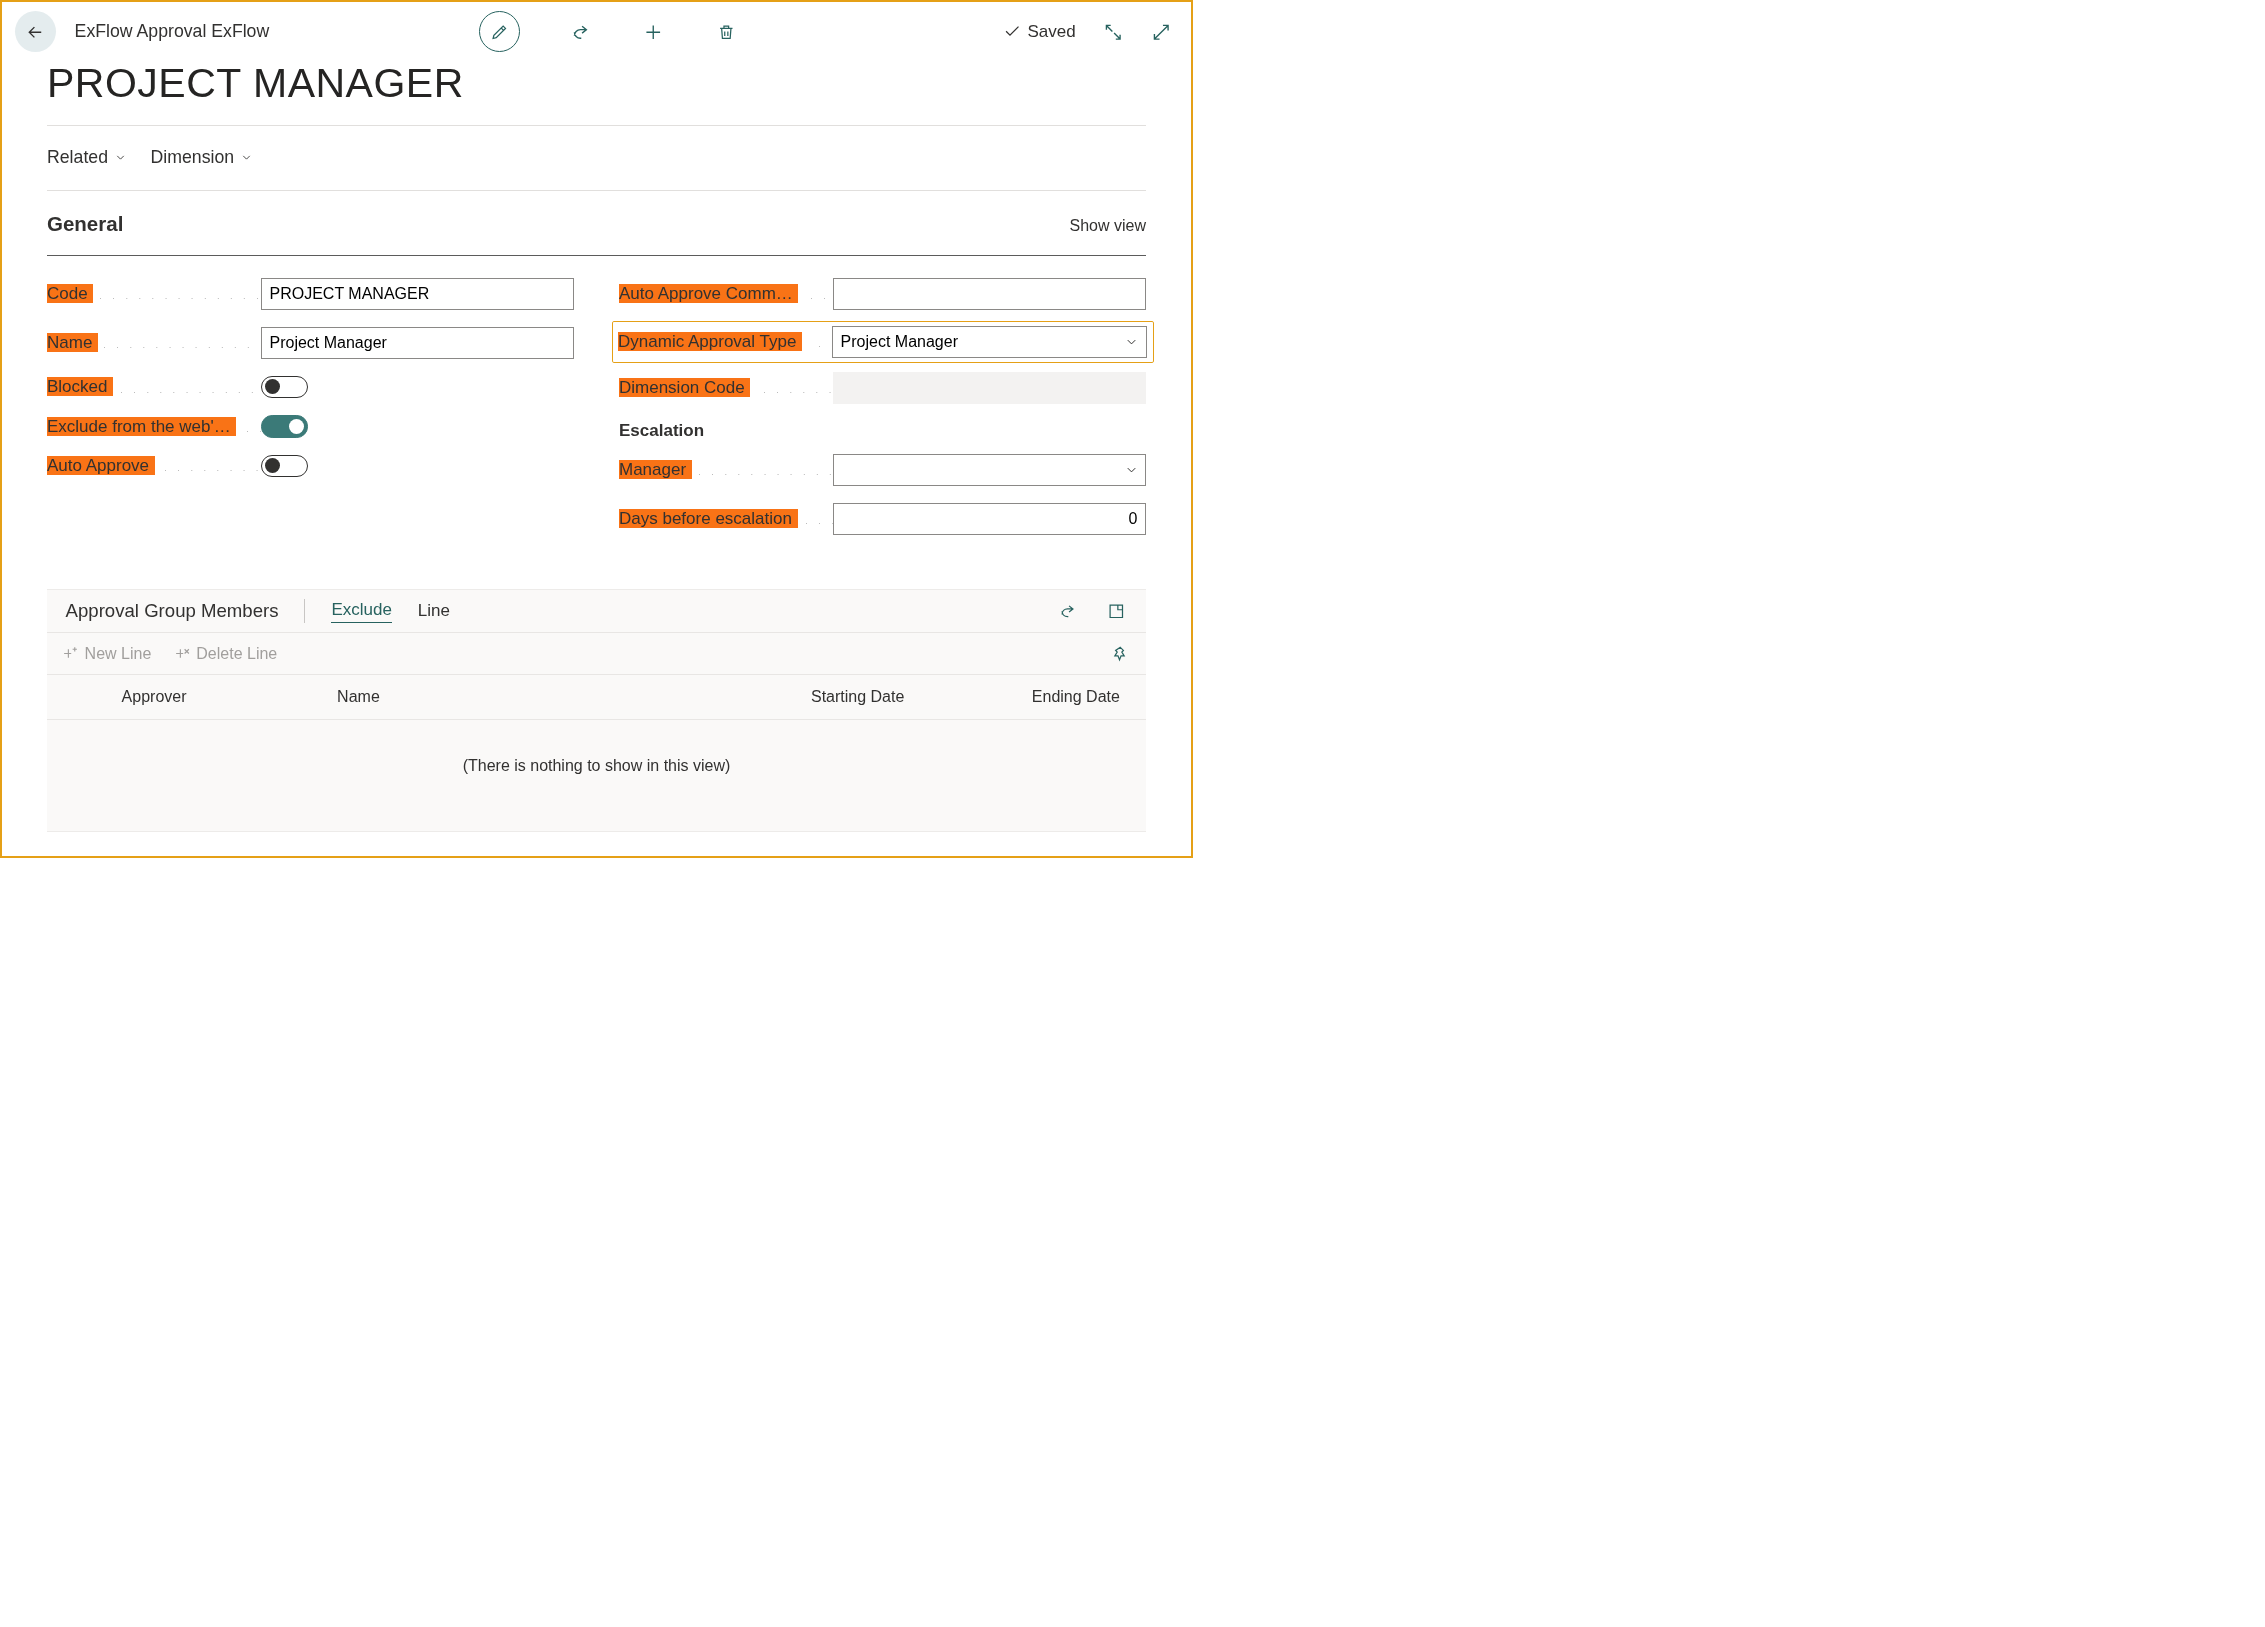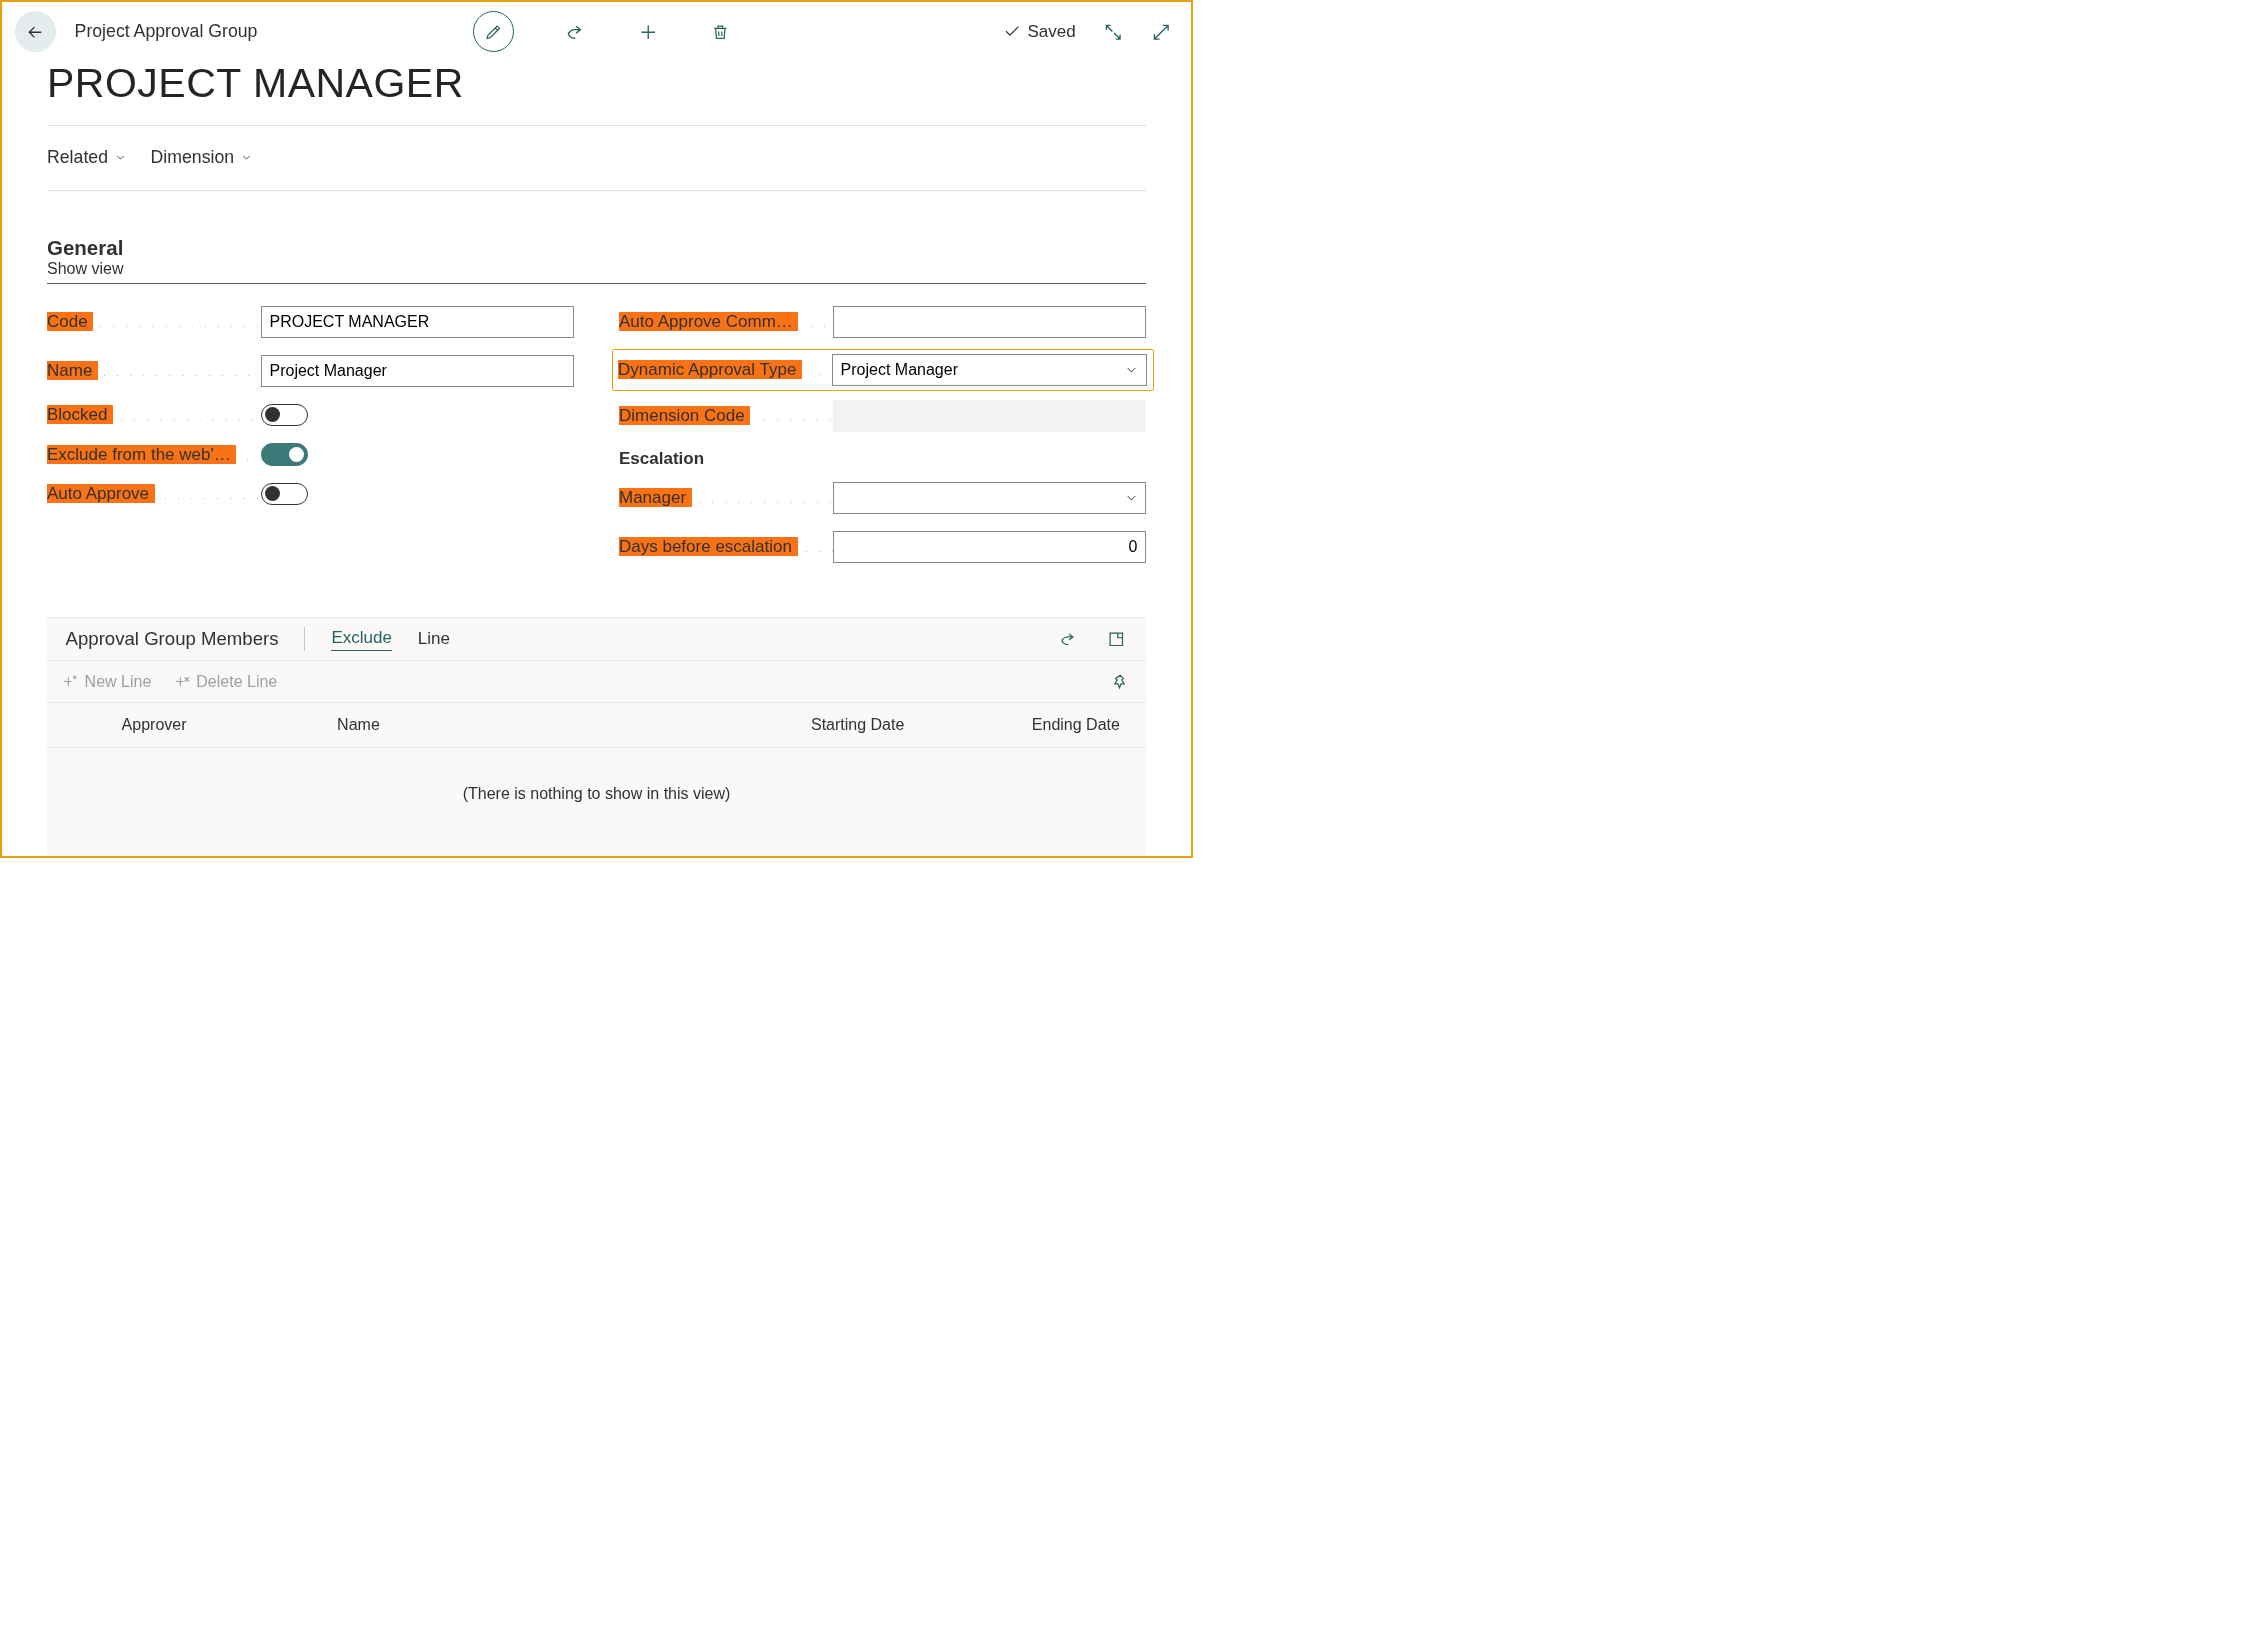--- a/index.html
+++ b/index.html
@@ -95,23 +95,21 @@
     width: 13px; height: 13px;
   }
 
   
   .section-wrap { padding: 0 45px; margin-top: 13px; }
   .section-header {
     display: flex;
     justify-content: space-between;
     align-items: baseline;
     border-bottom: 1.9px solid #5b5b5b;
-    padding-bottom: 5px;
-    margin-top: 24px;
-    flex-direction: column;
+    padding-bottom: 19px;
   }
   .section-title { font-size: 20.5px; font-weight: 700; }
   .show-more { font-size: 16px; color: #323130; cursor: pointer; }
 
   .general-grid {
     display: grid;
     grid-template-columns: 1fr 1fr;
     column-gap: 45px;
     margin-top: 22.4px;
   }
@@ -269,21 +267,21 @@
 </style>
 </head>
 <body>
 
 <div class="top-bar">
   <div class="back-circle">
     <svg class="stroke" width="20.5" height="20.5" viewBox="0 0 24 24">
         <path d="M19 12H5M11 6l-6 6 6 6"></path>
       </svg>
   </div>
-  <div class="breadcrumb-text">Project Approval Group</div>
+  <div class="breadcrumb-text">ExFlow Approval ExFlow</div>
 
   <div class="action-bar-center">
     <div class="edit-circle">
       <svg class="stroke-teal" width="18.6" height="18.6" viewBox="0 0 24 24">
           <path d="M4 20l4-1L20 7l-3-3L5 16l-1 4zM14 6l4 4"></path>
         </svg>
     </div>
     <div class="icon-btn">
       <svg class="stroke-teal" width="20.5" height="20.5" viewBox="0 0 24 24">
           <path d="M4 12c0 4 3 7 7 7h1M13 5l5 4-5 4M18 9H11c-4 0-7 3-7 7"></path>

